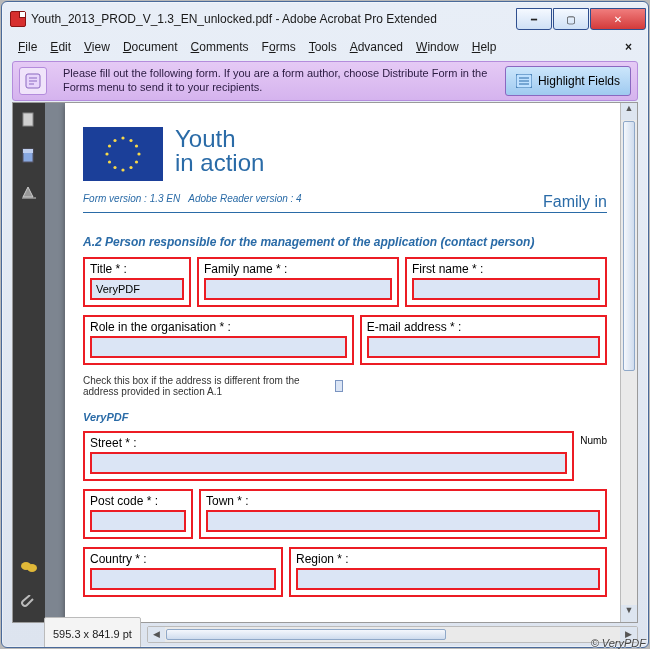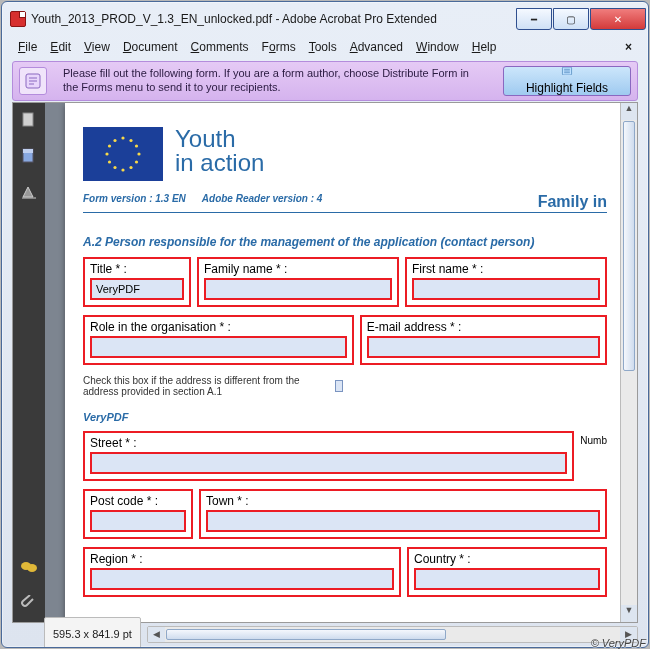--- a/index.html
+++ b/index.html
@@ -23,31 +23,31 @@
   .menu span { font-size: 12px; color: #1a1a1a; padding: 2px 6px; cursor: default; }
   .menu span u { text-decoration: underline; }
   .menu-close { margin-left: auto; font-size: 14px; font-weight: bold; color: #333; padding: 0 6px; cursor: default; }
   .bar {
     height: 40px; margin: 3px 10px; border-radius: 3px;
     background: linear-gradient(180deg,#e5caf5,#d5b3ee);
     border: 1px solid #b48cdc; display: flex; align-items: center; padding: 0 6px 0 6px; gap: 16px; justify-content: center;
   }
   .bar-ico { width: 28px; height: 28px; background: #f0e4fa; border: 1px solid #b48cdc; border-radius: 3px; display:flex; align-items:center; justify-content:center; }
   .bar-txt { flex: 1; font-size: 11px; color: #2a1a40; line-height: 1.25; }
-  .hl { height: 30px; padding: 0 22px; border: 1px solid #8a68c0; border-radius: 3px; background: linear-gradient(180deg,#cce6fb,#9fcaf0); display: flex; align-items: center; gap: 6px; cursor: default; font-size: 12px; flex-direction: column; }
+  .hl { height: 30px; padding: 0 10px; border: 1px solid #8a68c0; border-radius: 3px; background: linear-gradient(180deg,#cce6fb,#9fcaf0); display: flex; align-items: center; gap: 6px; cursor: default; font-size: 12px; }
   .content { position: absolute; top: 100px; bottom: 24px; left: 10px; right: 10px; display: flex; background: #fff; border: 1px solid #9a9a9a; }
   .sidebar { width: 32px; background: #3a3a3a; display: flex; flex-direction: column; align-items: center; padding-top: 8px; gap: 18px; }
   .sbi { width: 18px; height: 18px; display:flex; align-items:center; justify-content:center; color:#ddd; cursor: default;}
   .docwrap { flex: 1; background: #7d8590; position: relative; overflow: hidden; }
   .page { position: absolute; left: 20px; top: 0; width: 560px; height: 680px; background: #fff; box-shadow: 0 2px 6px rgba(0,0,0,0.4); padding: 24px 18px; font-family: "Segoe UI", Arial, sans-serif; }
   .logo-row { display: flex; align-items: flex-start; gap: 12px; }
   .flag { width: 80px; height: 54px; background: #1b3f99; display: flex; align-items: center; justify-content: center; }
   .flag svg { width: 44px; height: 44px; }
   .progname { color: #2a6ba7; font-size: 24px; line-height: 1.0; font-weight: 400; }
-  .formver { font-size: 10px; color: #2a6ba7; font-style: italic; margin-top: 12px; border-bottom: 1px solid #2a6ba7; display:flex; gap:16px; padding-bottom:1px;font-weight:bold;}
+  .formver { font-size: 10px; color: #2a6ba7; font-style: italic; margin-top: 12px; border-bottom: 1px solid #2a6ba7; display:flex; gap:8px; padding-bottom:1px;}
   .formver .rt { margin-left: auto; font-style: normal; font-size: 16px; color:#2a6ba7; }
   .section { margin-top: 22px; font-size: 12px; font-weight: bold; font-style: italic; color: #2a6ba7; }
   .row { display: flex; gap: 6px; margin-top: 8px; }
   .fbox { border: 2px solid #ec1c24; padding: 3px 5px 5px; flex: 1; }
   .flab { font-size: 12px; color: #000; display:block; margin-bottom:2px;}
   .fin { width: 100%; border: 2px solid #ec1c24; background: #dbe5f5; height: 22px; font-size: 11px; padding: 0 4px; }
   .check-row { margin-top: 10px; font-size: 10px; color: #333; display:flex; align-items:center; width:260px;}
   .cbox { width: 12px; height: 12px; border: 1px solid #7a94c0; background: #dbe5f5; margin-left: 20px; cursor: default;}
   .subh { margin-top: 14px; font-size: 11px; font-weight: bold; font-style: italic; color: #2a6ba7; }
   .numb { font-size: 10px; color:#000; align-self: flex-start; padding-top:4px;}
@@ -225,26 +225,26 @@
             <span class="flab">Post code * :</span>
             <input class="fin" style="">
           </div>
           <div class="fbox">
             <span class="flab">Town * :</span>
             <input class="fin" style="">
           </div>
         </div>
 
         <div class="row">
-          <div class="fbox">
-            <span class="flab">Region * :</span>
-            <input class="fin" style="">
-          </div>
           <div class="fbox" style="flex:0 0 200px">
             <span class="flab">Country * :</span>
+            <input class="fin" style="">
+          </div>
+          <div class="fbox">
+            <span class="flab">Region * :</span>
             <input class="fin" style="">
           </div>
         </div>
       </div>
 
       <div class="sb-v">
         <div class="arr top">▲</div>
         <div class="thumb"></div>
         <div class="arr bot">▼</div>
       </div>

